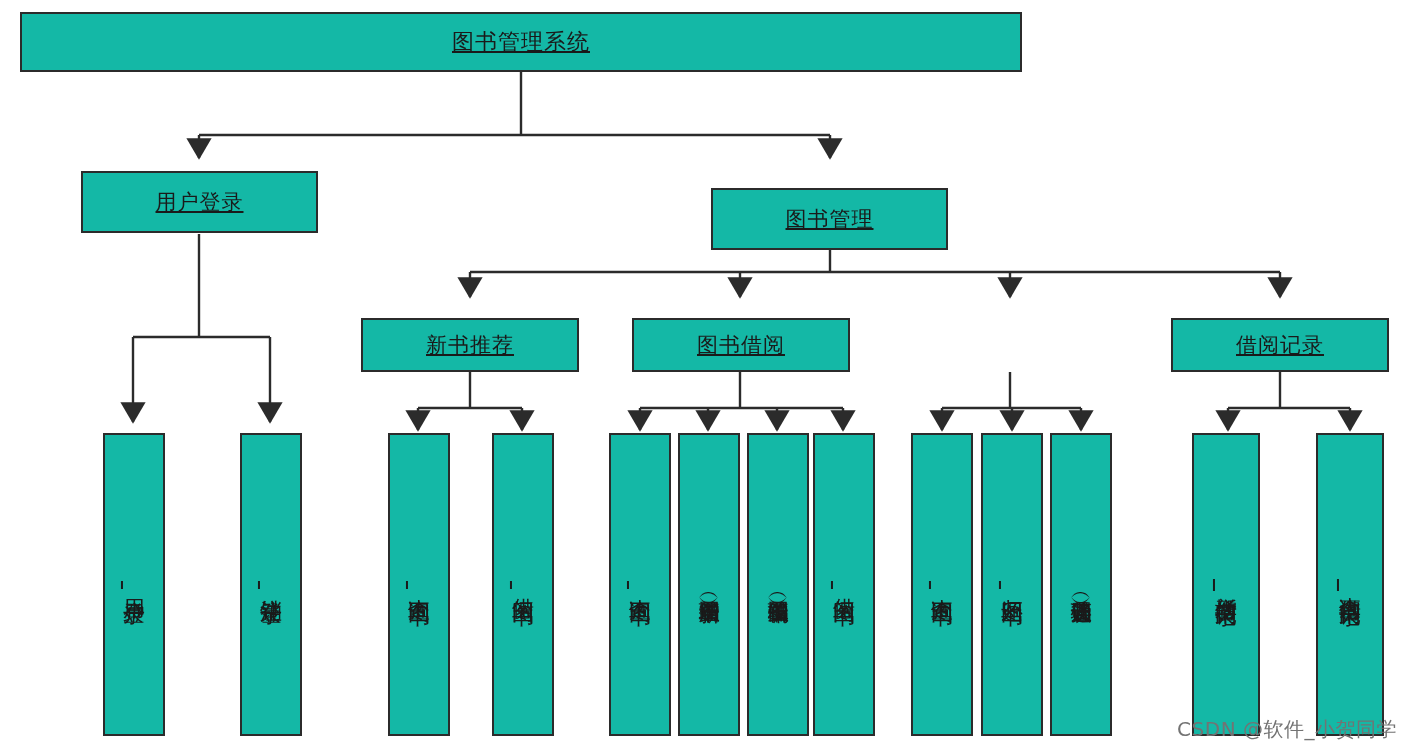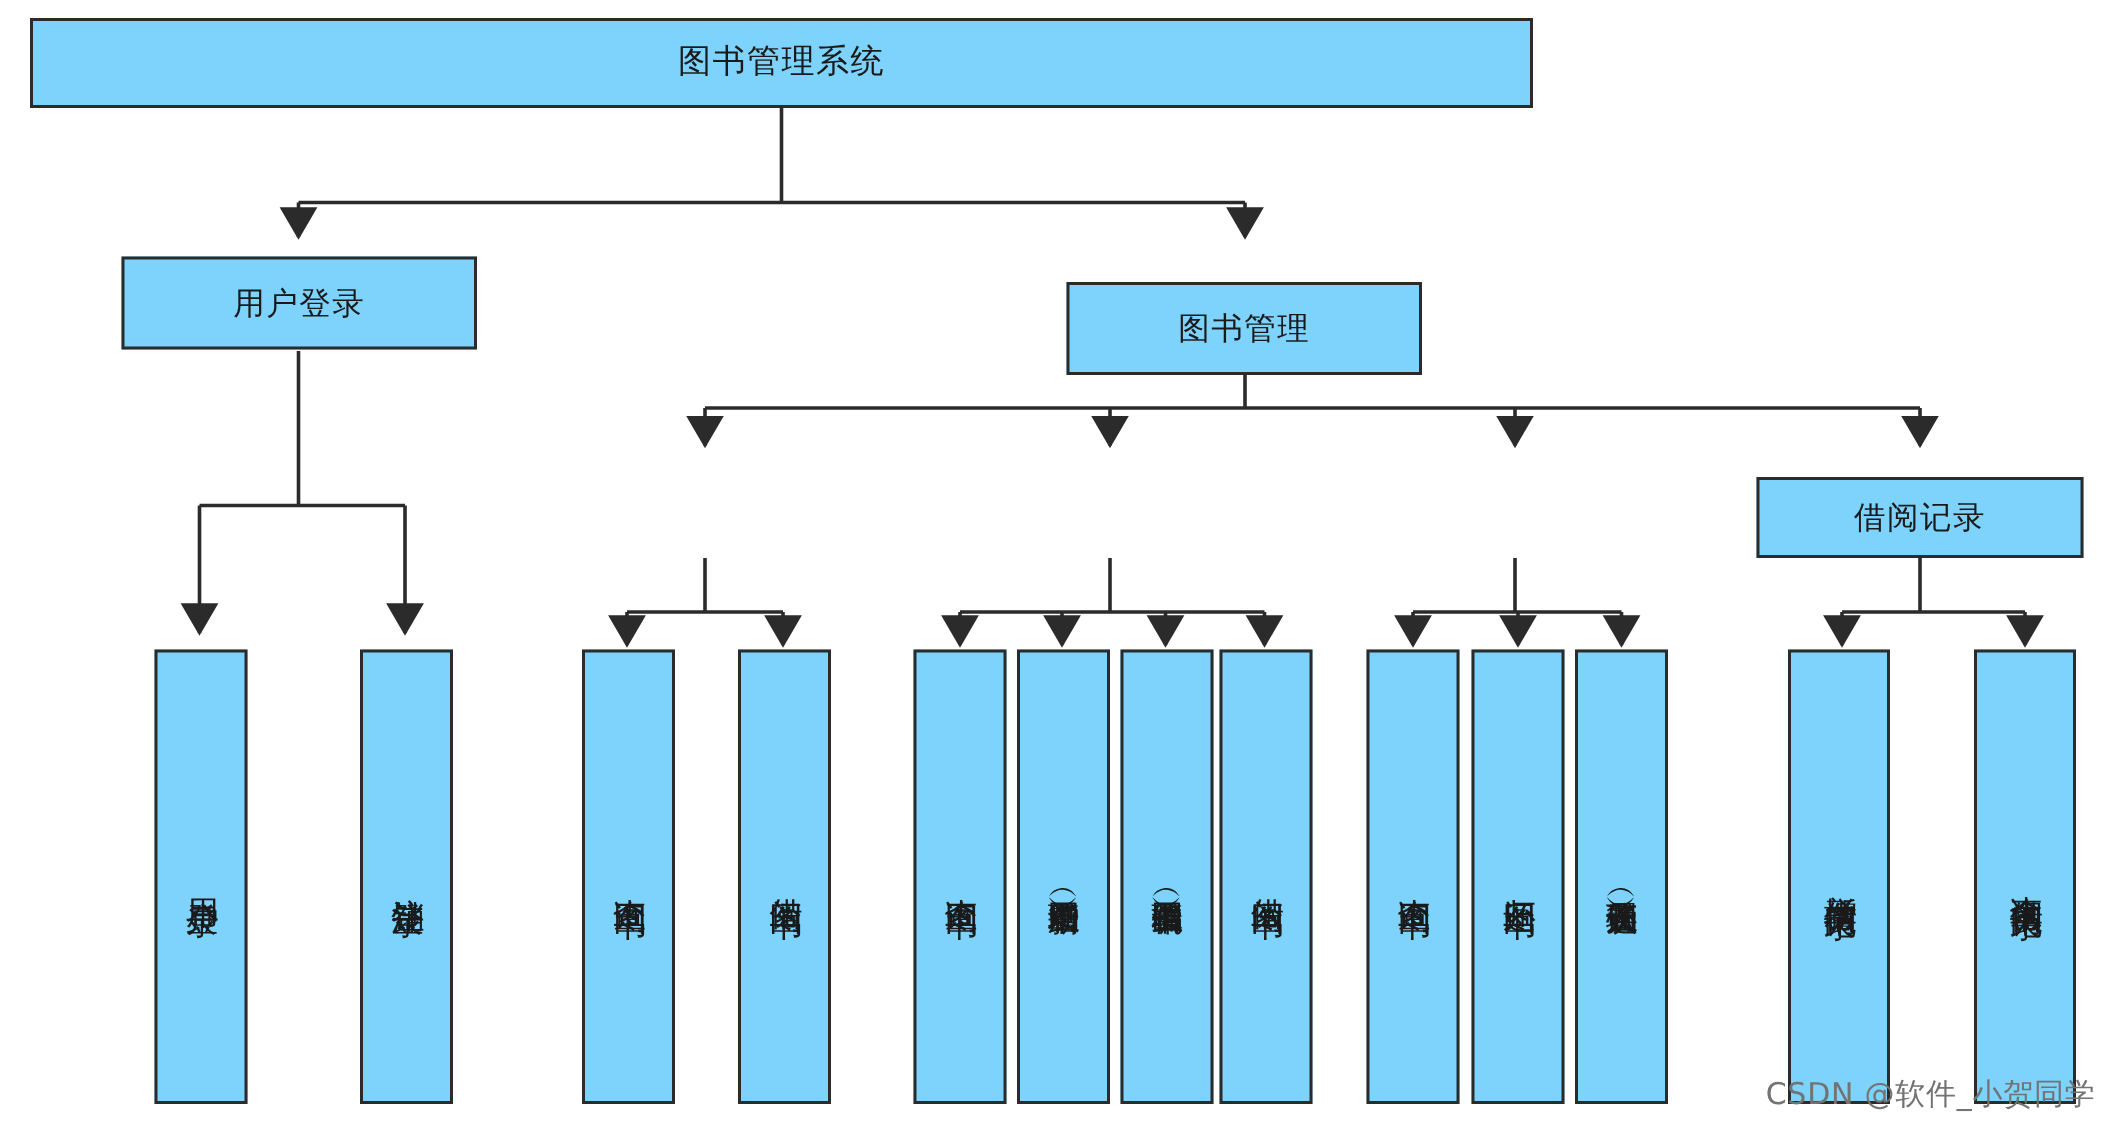--- a/index.html
+++ b/index.html
@@ -15,25 +15,26 @@
     position: relative;
     width: 1405px;
     height: 747px;
     background: #ffffff;
     overflow: hidden;
   }
   .node {
     position: absolute;
     box-sizing: border-box;
     border: 2px solid #2b2b2b;
-    background: #7dd3fc;
+    background: #14b8a6;
     display: flex;
     align-items: center;
     justify-content: center;
     color: #1a1a1a;
+    text-decoration: underline;
   }
   .node .label {
     text-align: center;
     line-height: 1.05;
     white-space: nowrap;
   }
   
   .node.h .label {
     font-size: 21px;
     letter-spacing: 1px;
@@ -143,20 +144,26 @@
     <span class="label">图书管理系统</span>
   </div>
 
   <div class="node h" style="left:81px; top:171px; width:237px; height:62px;">
     <span class="label">用户登录</span>
   </div>
   <div class="node h" style="left:711px; top:188px; width:237px; height:62px;">
     <span class="label">图书管理</span>
   </div>
 
+  <div class="node h" style="left:361px; top:318px; width:218px; height:54px;">
+    <span class="label">新书推荐</span>
+  </div>
+  <div class="node h" style="left:632px; top:318px; width:218px; height:54px;">
+    <span class="label">图书借阅</span>
+  </div>
   <div class="node h" style="left:1171px; top:318px; width:218px; height:54px;">
     <span class="label">借阅记录</span>
   </div>
 
   <div class="node v" style="left:103px; top:433px; width:62px; height:303px;">
     <span class="label">用户登录</span>
   </div>
   <div class="node v" style="left:240px; top:433px; width:62px; height:303px;">
     <span class="label">注销登录</span>
   </div>

